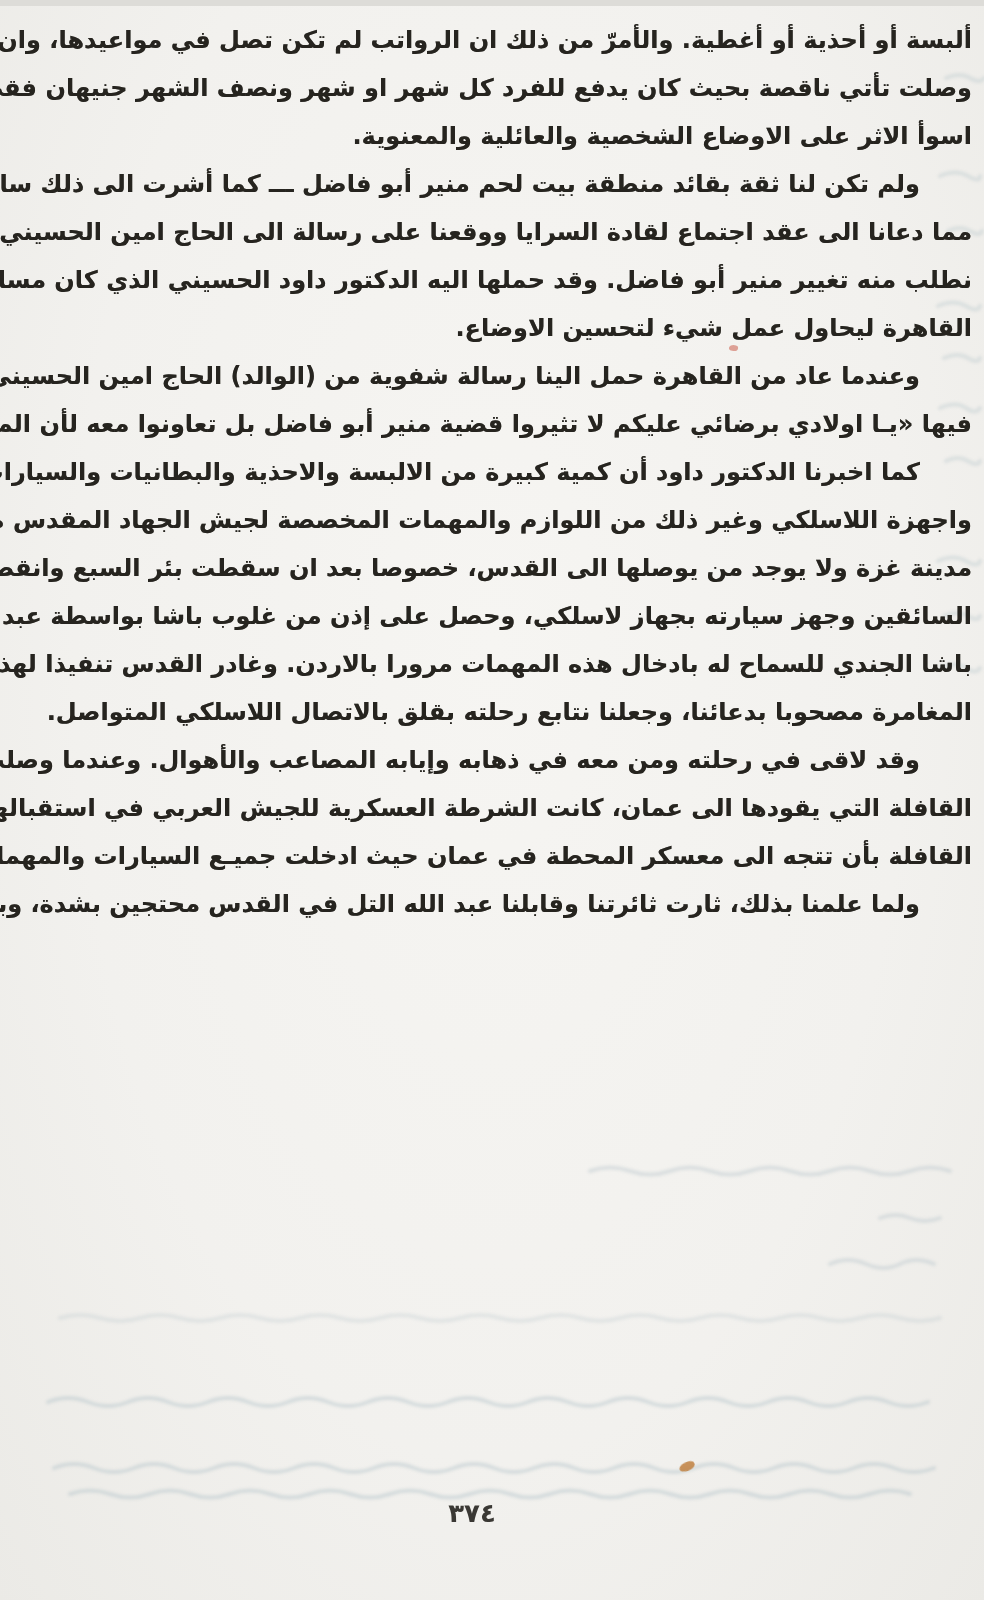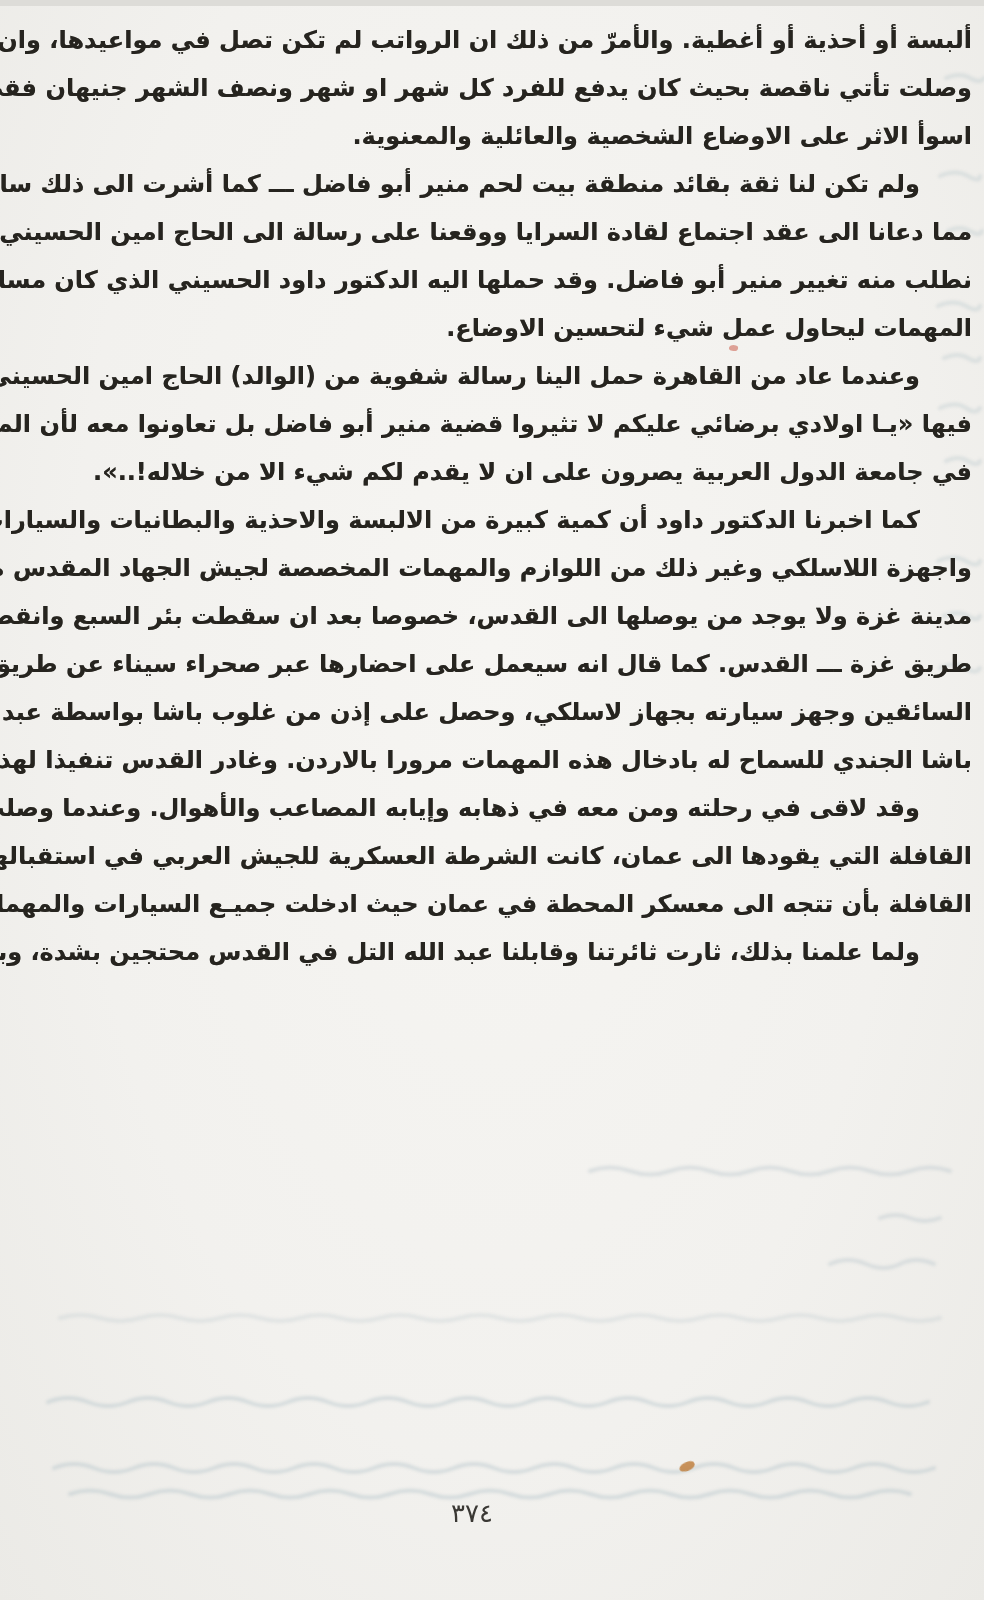--- a/index.html
+++ b/index.html
@@ -32,21 +32,21 @@
     letter-spacing:0.2px;
     text-shadow:0 0 0.6px rgba(38,36,31,.55);
   }
   .line.indent{ padding-right:52px; }
   .line.short{ text-align:left; text-align-last:right; }
   .page-number{
     position:absolute;
     top:1492px;left:0;right:40px;
     text-align:center;
     font-size:26px;
-    font-weight:400;
+    font-weight:700;
     color:#3a3834;
     letter-spacing:4px;
   }
   .bleed{
     position:absolute;inset:0;
     pointer-events:none;
   }
   .speck{
     position:absolute;
     border-radius:60% 40% 55% 45%;
@@ -106,30 +106,29 @@
     </g>
   </svg>
 
   <div class="text-block">
       <div class="line">ألبسة أو أحذية أو أغطية. والأمرّ من ذلك ان الرواتب لم تكن تصل في مواعيدها، وان</div>
       <div class="line">وصلت تأتي ناقصة بحيث كان يدفع للفرد كل شهر او شهر ونصف الشهر جنيهان فقط، مما كان له</div>
       <div class="line short">اسوأ الاثر على الاوضاع الشخصية والعائلية والمعنوية.</div>
       <div class="line indent">ولم تكن لنا ثقة بقائد منطقة بيت لحم منير أبو فاضل ـــ كما أشرت الى ذلك سابقا ـــ</div>
       <div class="line">مما دعانا الى عقد اجتماع لقادة السرايا ووقعنا على رسالة الى الحاج امين الحسيني (الوالد)</div>
       <div class="line">نطلب منه تغيير منير أبو فاضل. وقد حملها اليه الدكتور داود الحسيني الذي كان مسافرا الى</div>
-      <div class="line short">المهمات ليحاول عمل شيء لتحسين الاوضاع.</div>
+      <div class="line short">القاهرة ليحاول عمل شيء لتحسين الاوضاع.</div>
       <div class="line indent">وعندما عاد من القاهرة حمل الينا رسالة شفوية من (الوالد) الحاج امين الحسيني يقول</div>
       <div class="line">فيها «يـا اولادي برضائي عليكم لا تثيروا قضية منير أبو فاضل بل تعاونوا معه لأن المسؤولين</div>
-      <div class="line short">في جامعة الدول العربية يصرون على ان لا يقدم لكم شيء الا من خلاله!..».</div>
       <div class="line indent">كما اخبرنا الدكتور داود أن كمية كبيرة من الالبسة والاحذية والبطانيات والسيارات</div>
       <div class="line">واجهزة اللاسلكي وغير ذلك من اللوازم والمهمات المخصصة لجيش الجهاد المقدس موجودة في</div>
       <div class="line">مدينة غزة ولا يوجد من يوصلها الى القدس، خصوصا بعد ان سقطت بئر السبع وانقطعت</div>
-      <div class="line">طريق غزة ـــ القدس. كما قال انه سيعمل على احضارها عبر صحراء سيناء عن طريق</div>
       <div class="line">السائقين وجهز سيارته بجهاز لاسلكي، وحصل على إذن من غلوب باشا بواسطة عبد القادر</div>
       <div class="line">باشا الجندي للسماح له بادخال هذه المهمات مرورا بالاردن. وغادر القدس تنفيذا لهذه</div>
+      <div class="line short">المغامرة مصحوبا بدعائنا، وجعلنا نتابع رحلته بقلق بالاتصال اللاسلكي المتواصل.</div>
       <div class="line indent">وقد لاقى في رحلته ومن معه في ذهابه وإيابه المصاعب والأهوال. وعندما وصلت</div>
       <div class="line">القافلة التي يقودها الى عمان، كانت الشرطة العسكرية للجيش العربي في استقبالها وأمروا</div>
       <div class="line">القافلة بأن تتجه الى معسكر المحطة في عمان حيث ادخلت جميـع السيارات والمهمات الى</div>
       <div class="line indent">ولما علمنا بذلك، ثارت ثائرتنا وقابلنا عبد الله التل في القدس محتجين بشدة، وبعد</div>
     </div>
 
   <div class="speck orange"></div>
   <div class="speck red"></div>
 
   <div class="page-number">٣٧٤</div>

